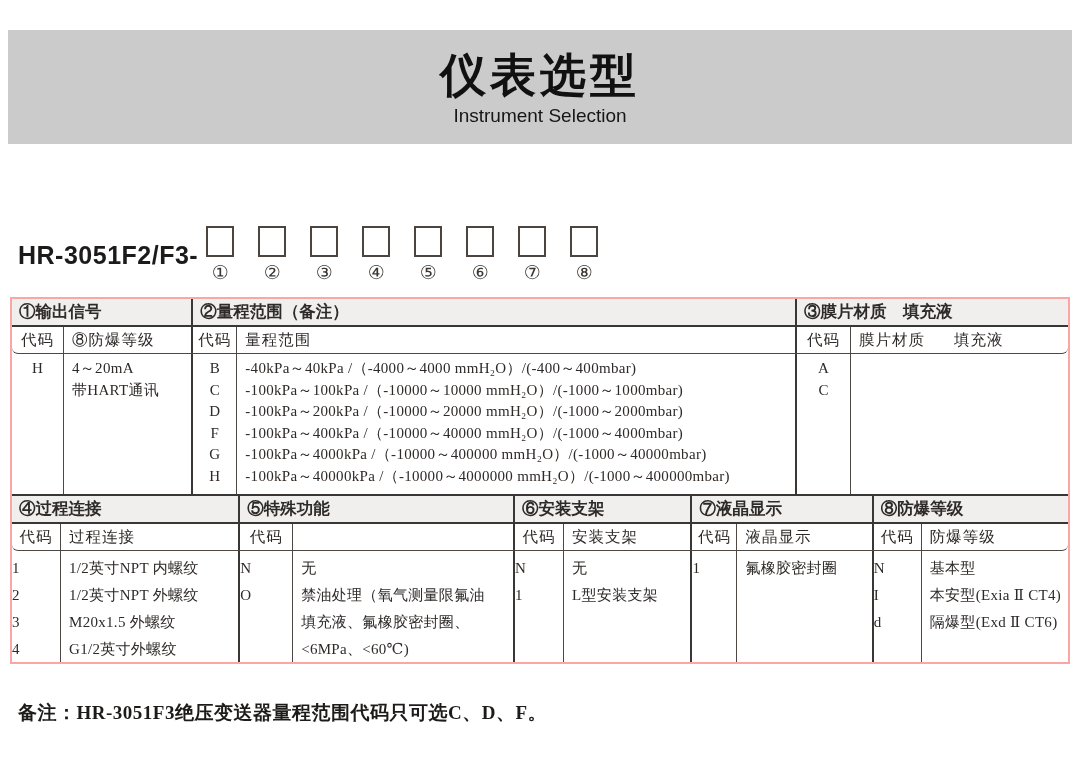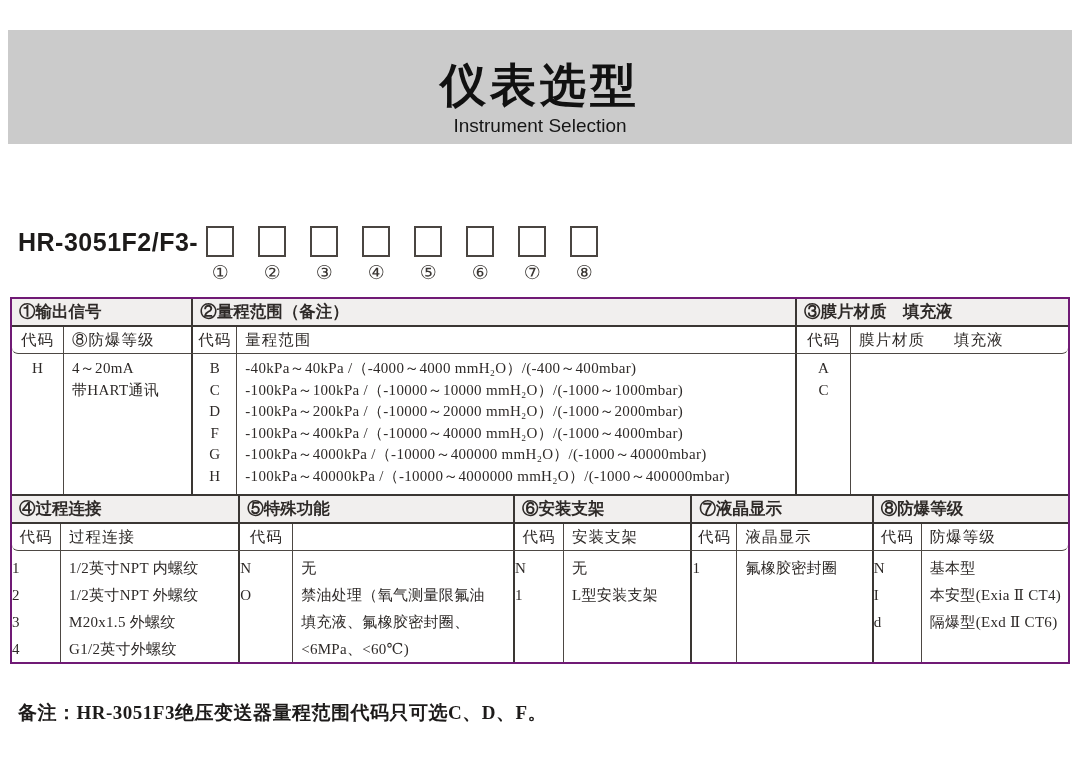--- a/index.html
+++ b/index.html
@@ -4,36 +4,36 @@
 <style>
   html,body{margin:0;padding:0;background:#ffffff;}
   body{width:1080px;height:781px;position:relative;overflow:hidden;
        font-family:"Liberation Serif","DejaVu Serif",serif;color:#2e2a28;}
 
   
   .banner{position:absolute;left:8px;top:30px;width:1064px;height:114px;
           background:#cbcbcb;text-align:center;}
   .banner-title{font-family:"Liberation Sans","DejaVu Sans",sans-serif;
                 font-weight:bold;font-size:46px;letter-spacing:4px;color:#111;
-                margin-top:27px;line-height:56px;}
+                margin-top:17px;line-height:56px;}
   .banner-sub{font-family:Liberation Sans, sans-serif;
               font-size:19px;color:#161616;line-height:24px;margin-top:1px;}
 
   
-  .model-row{position:absolute;left:18px;top:226px;display:flex;align-items:flex-start;}
+  .model-row{position:absolute;left:18px;top:226px;display:flex;align-items:center;}
   .model-prefix{font-family:"Liberation Sans","DejaVu Sans",sans-serif;
                 font-weight:bold;font-size:25px;letter-spacing:0.5px;color:#1d1b1a;
                 line-height:32px;margin-right:8px;}
   .box-group{display:flex;flex-direction:column;align-items:center;width:28px;margin-right:24px;}
   .code-box{width:24px;height:27px;border:2px solid #4a4541;background:#fff;}
   .pos-num{margin-top:5px;font-size:19px;color:#3a3633;line-height:22px;}
 
   
   .itable{position:absolute;left:10px;top:297px;width:1060px;
-          border:2px solid #701a75;background:#fff;box-sizing:border-box;}
+          border:2px solid #fca5a5;background:#fff;box-sizing:border-box;}
   .row{display:flex;width:100%;box-sizing:border-box;}
   .sec-head{height:28px;background:#f1efee;border-bottom:2px solid #3a3633;}
   .sec-cell{display:flex;align-items:center;padding-left:7px;box-sizing:border-box;
             font-weight:bold;font-size:16.5px;white-space:nowrap;overflow:hidden;}
   .bl2{border-left:2px solid #3a3633;}
   .sub{height:27px;border-bottom:1px solid #4d4843;font-size:15.5px;border-radius:6px;}
   .sect{display:flex;box-sizing:border-box;overflow:hidden;}
   .codehead{display:flex;align-items:center;justify-content:center;
             border-right:1px solid #4d4843;box-sizing:border-box;letter-spacing:1px;}
   .valhead{flex:1;display:flex;align-items:center;padding-left:8px;letter-spacing:1px;}

